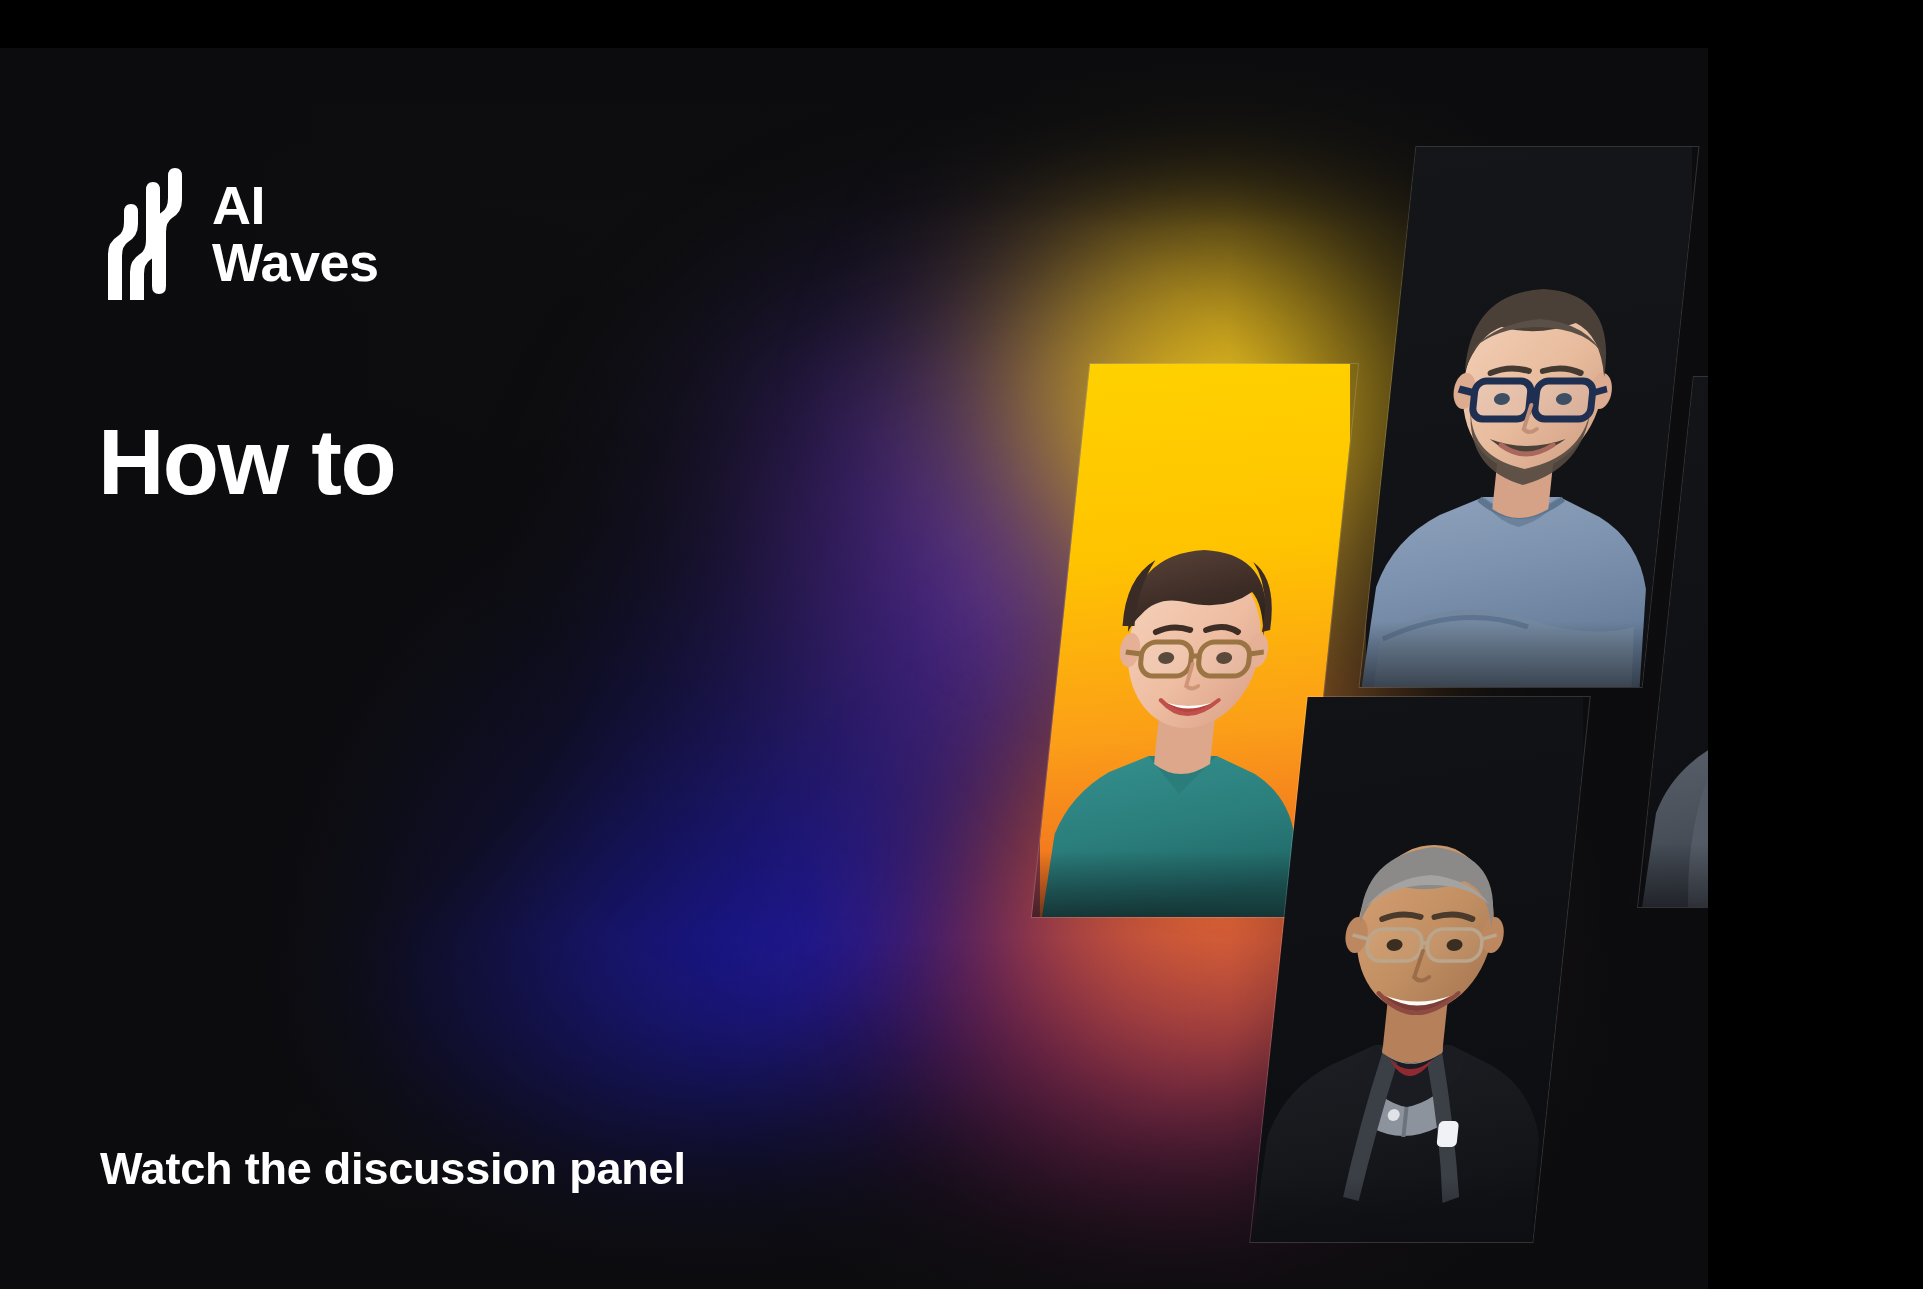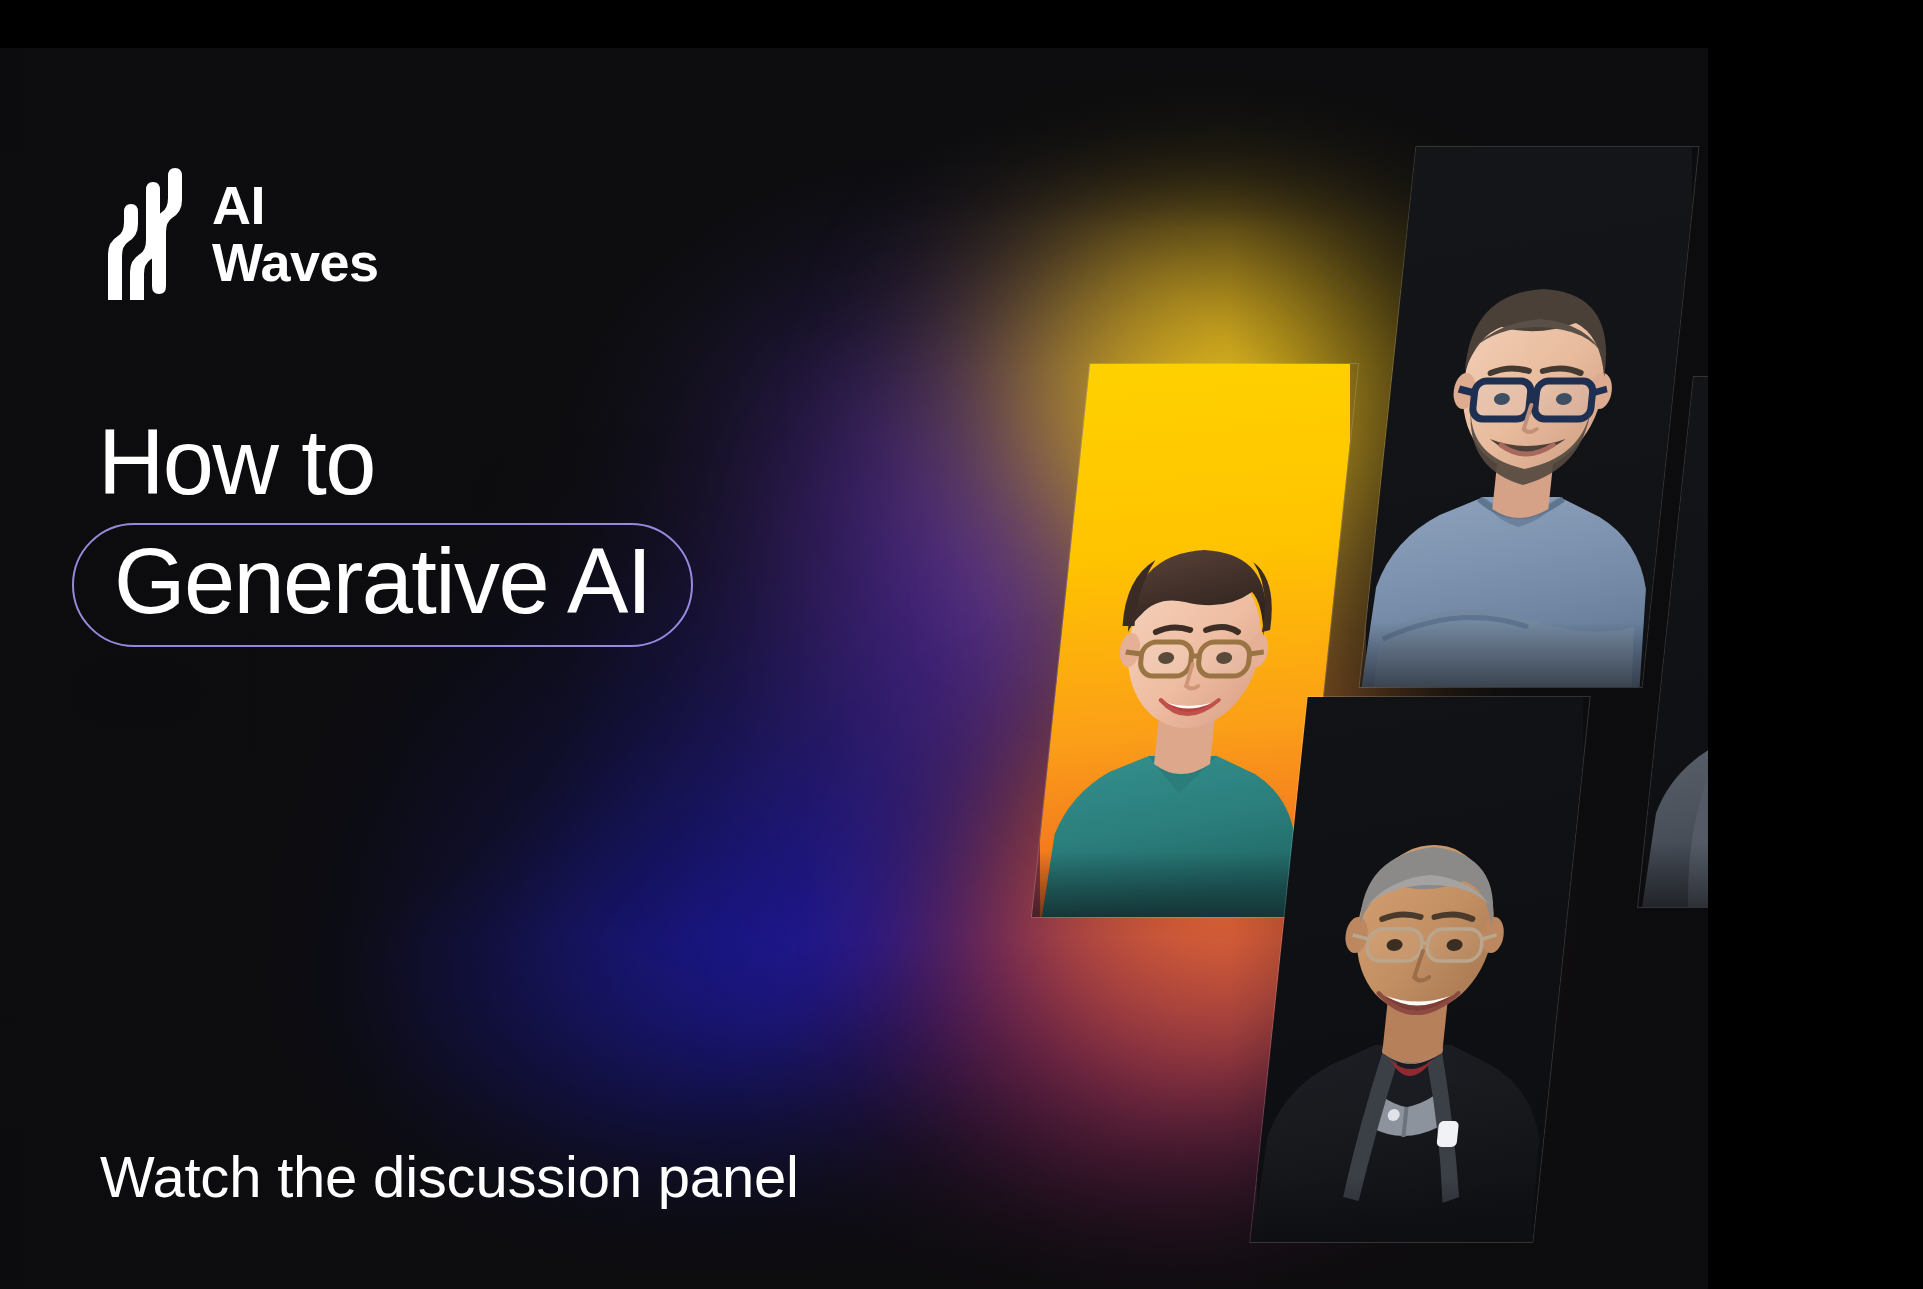--- a/index.html
+++ b/index.html
@@ -132,21 +132,21 @@
   .headline {
     position: absolute;
     left: 98px;
     top: 360px;
     z-index: 30;
     width: 900px;
   }
   .h-line {
     color: #ffffff;
     font-size: 92px;
-    font-weight: 400;
+    font-weight: 700;
     line-height: 1.18;
     letter-spacing: -1.6px;
     white-space: nowrap;
   }
   .h-line.pill-line {
     display: inline-block;
     border: 2px solid rgba(173,160,255,0.85);
     border-radius: 999px;
     padding: 2px 40px 10px 40px;
     margin-left: -26px;
@@ -154,22 +154,22 @@
     margin-bottom: 4px;
   }
 
   
   .cta {
     position: absolute;
     left: 100px;
     top: 1095px;
     z-index: 30;
     color: #ffffff;
-    font-size: 58px;
-    font-weight: 400;
+    font-size: 45px;
+    font-weight: 700;
     letter-spacing: -0.2px;
     white-space: nowrap;
   }
 
   
   .collage {
     position: absolute;
     inset: 0;
     z-index: 20;
     pointer-events: none;
@@ -490,18 +490,17 @@
         <path d="M30 132 L30 104 Q30 92 40 86 Q46 82 46 72 L46 22 Q46 14 53 14 Q60 14 60 22 L60 74 Q60 86 50 92 Q44 96 44 106 L44 132 Z"></path>
         <path d="M52 118 L52 62 Q52 50 62 44 Q68 40 68 30 L68 8 Q68 0 75 0 Q82 0 82 8 L82 32 Q82 44 72 50 Q66 54 66 64 L66 118 Q66 126 59 126 Q52 126 52 118 Z"></path>
       </g>
     </svg>
     <div class="logo-word">AI
 Waves</div>
   </div>
 
   <div class="headline">
     <div class="h-line">How to</div>
-    <div class="h-line pill-line">Generative AI</div>
   </div>
 
   <div class="cta">Watch the discussion panel</div>
 
 </div>
 
 </body></html>

